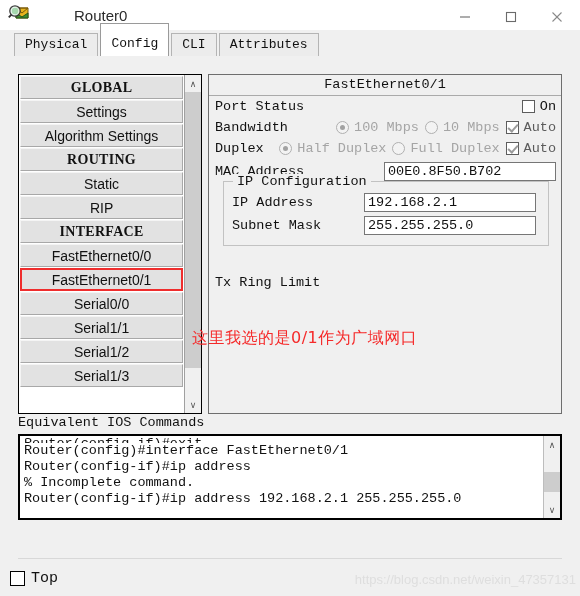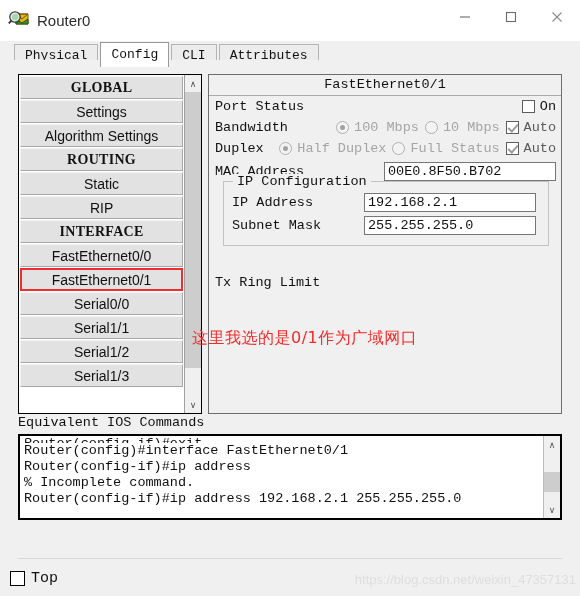--- a/index.html
+++ b/index.html
@@ -10,25 +10,26 @@
     width: 580px;
     height: 596px;
     background: #f0f0f0;
     font-family: "Liberation Sans", sans-serif;
     overflow: hidden;
     position: relative;
   }
 
   
   .titlebar {
-    height: 41px;
+    height: 30px;
     background: #ffffff;
     display: flex;
     align-items: center;
     position: relative;
+    gap: 37px;
   }
   .app-icon {
     width: 22px;
     height: 22px;
     margin-left: 8px;
     margin-right: 7px;
     position: relative;
     flex: none;
   }
   .win-title {
@@ -71,21 +72,21 @@
     border: 1px solid #b4b4b4;
     border-bottom: none;
     padding: 3px 10px 4px 10px;
     margin-right: 2px;
     line-height: 15px;
     box-sizing: border-box;
   }
   .tab.active {
     background: #ffffff;
     border-color: #9a9a9a;
-    padding-top: 4px;
+    padding-top: 12px;
     padding-bottom: 5px;
     position: relative;
     z-index: 3;
   }
 
   
   .content {
     position: absolute;
     left: 0;
     top: 60px;
@@ -504,21 +505,21 @@
       <span class="cbox checked"></span>
       <span class="cbox-lbl dim">Auto</span>
     </div>
 
     <div class="row">
       <span class="lbl">Duplex</span>
       <span class="spacer"></span>
       <span class="radio on"></span>
       <span class="radio-lbl">Half Duplex</span>
       <span class="radio"></span>
-      <span class="radio-lbl">Full Status</span>
+      <span class="radio-lbl">Full Duplex</span>
       <span class="cbox checked"></span>
       <span class="cbox-lbl dim">Auto</span>
     </div>
 
     <div class="row" style="height:24px;">
       <span class="lbl">MAC Address</span>
       <span class="spacer"></span>
       <span class="tf" style="width:172px;">00E0.8F50.B702</span>
     </div>
 

